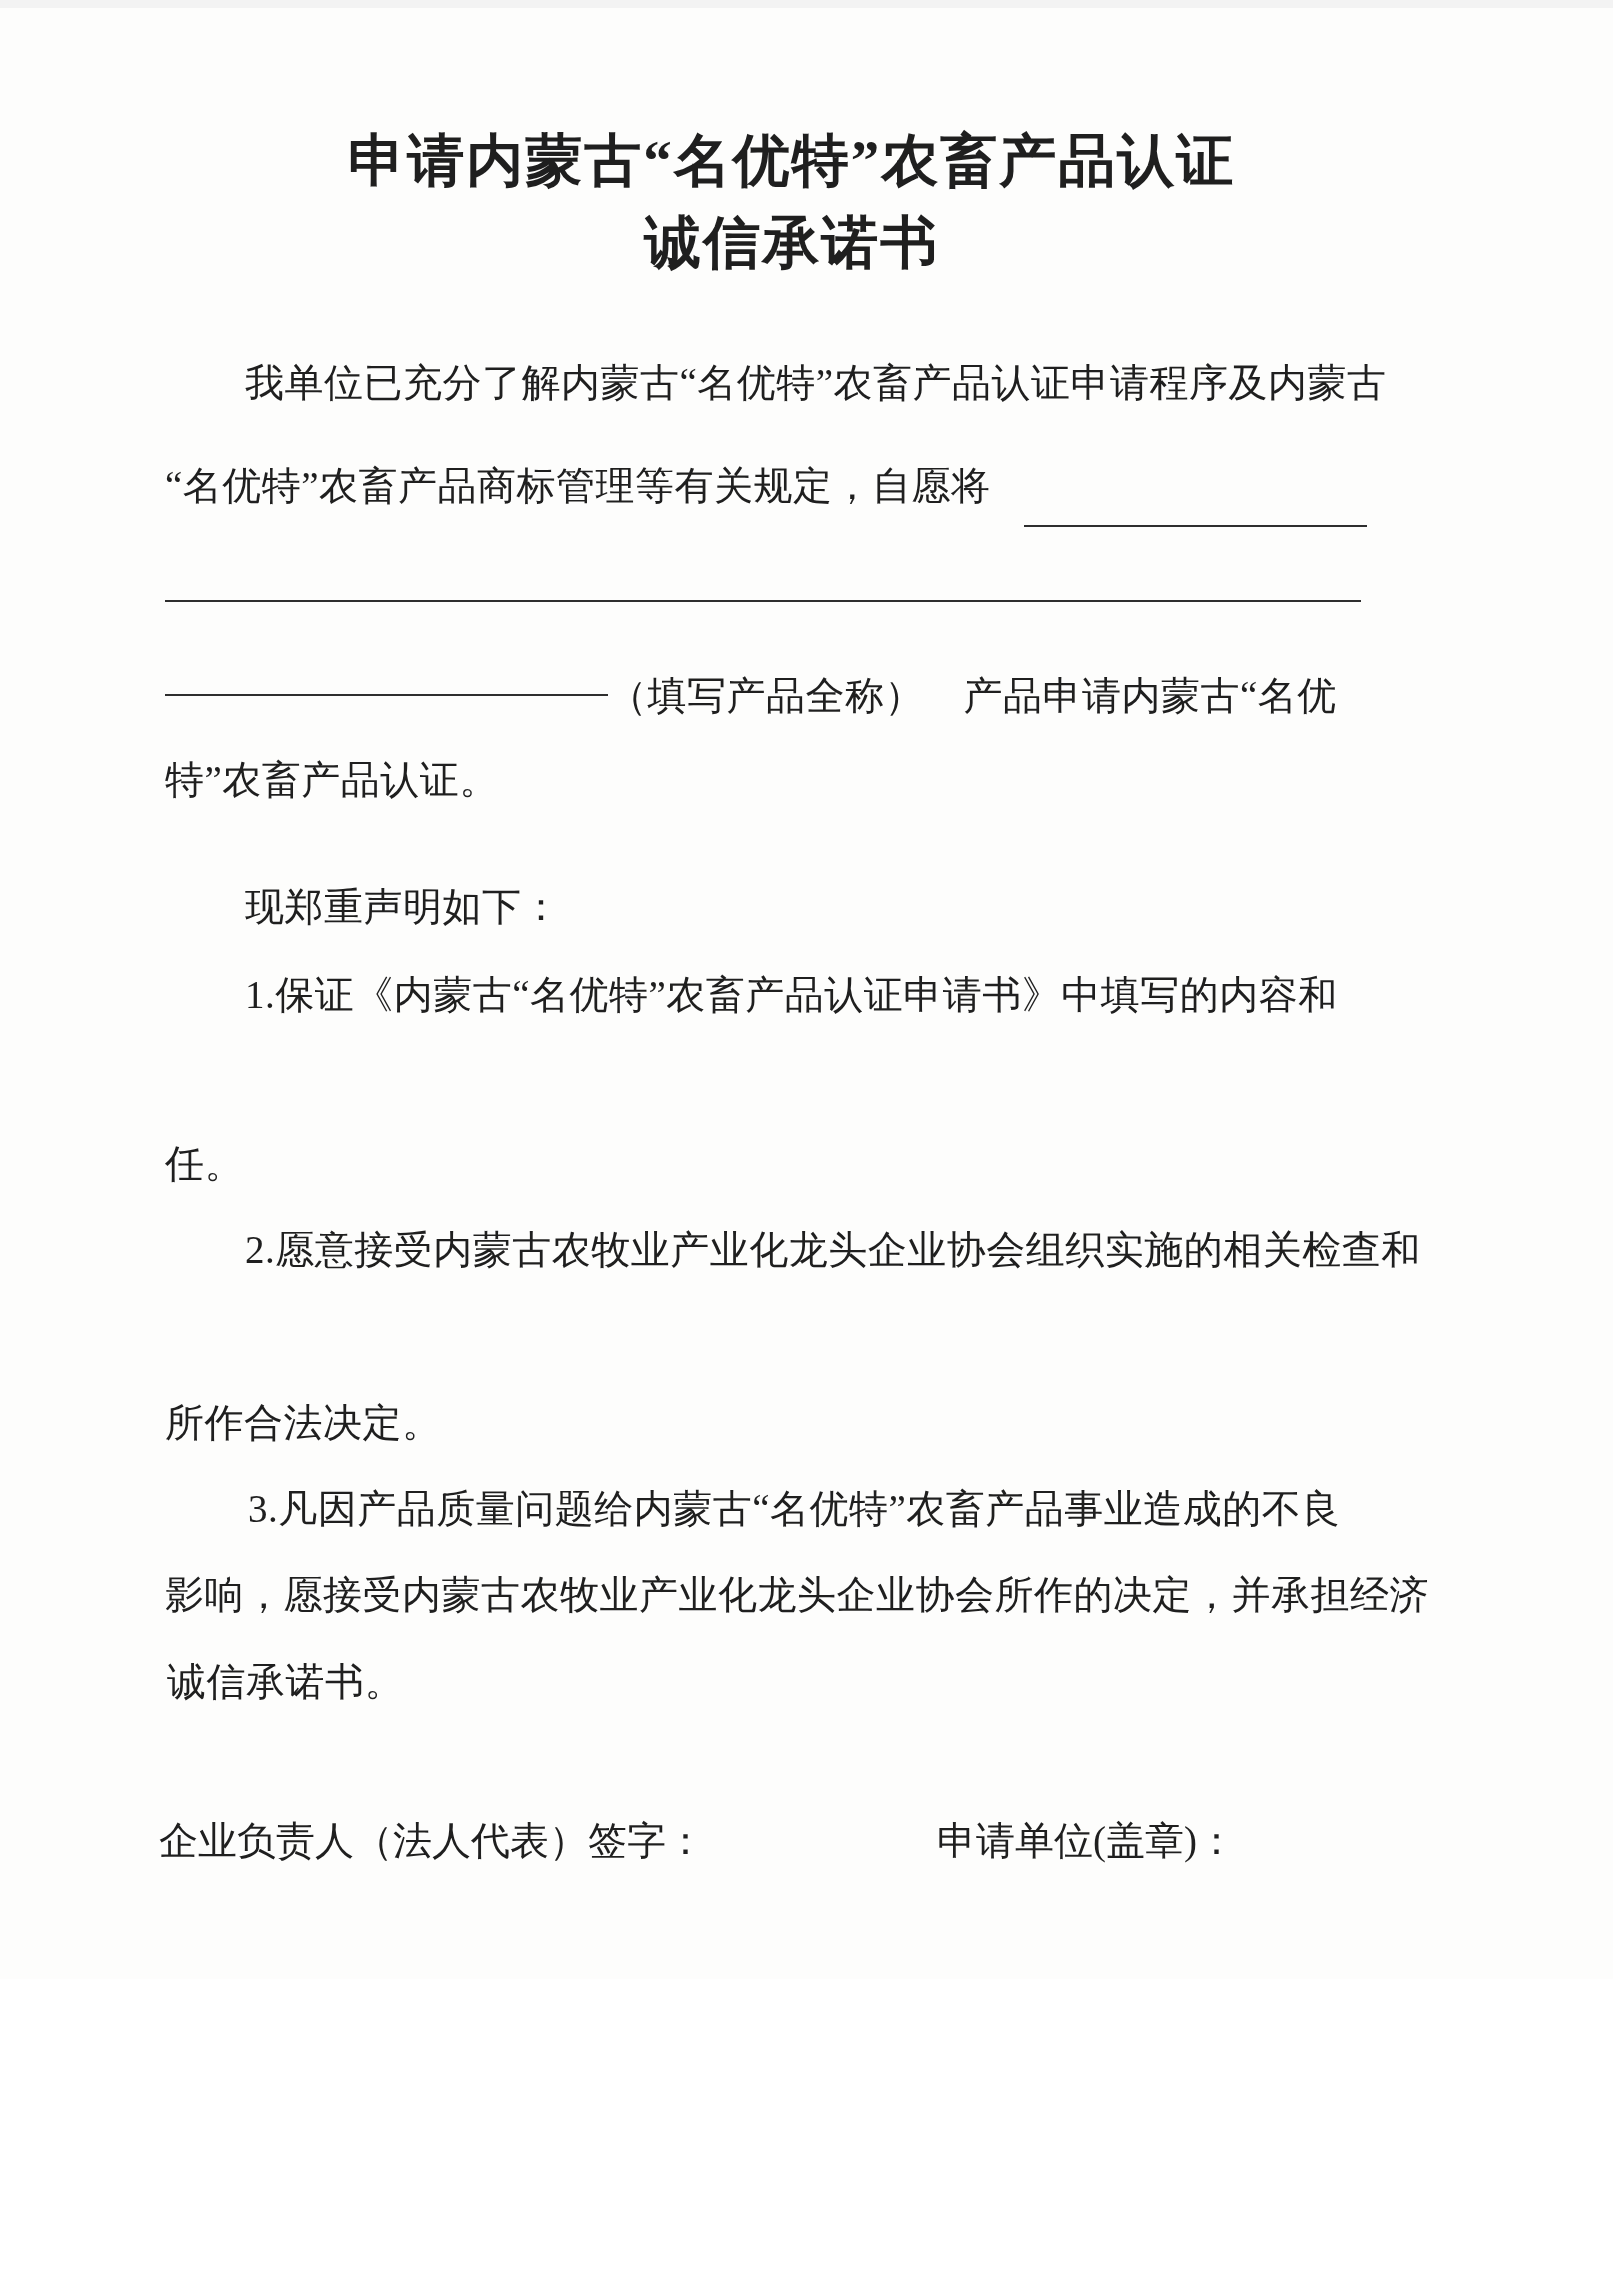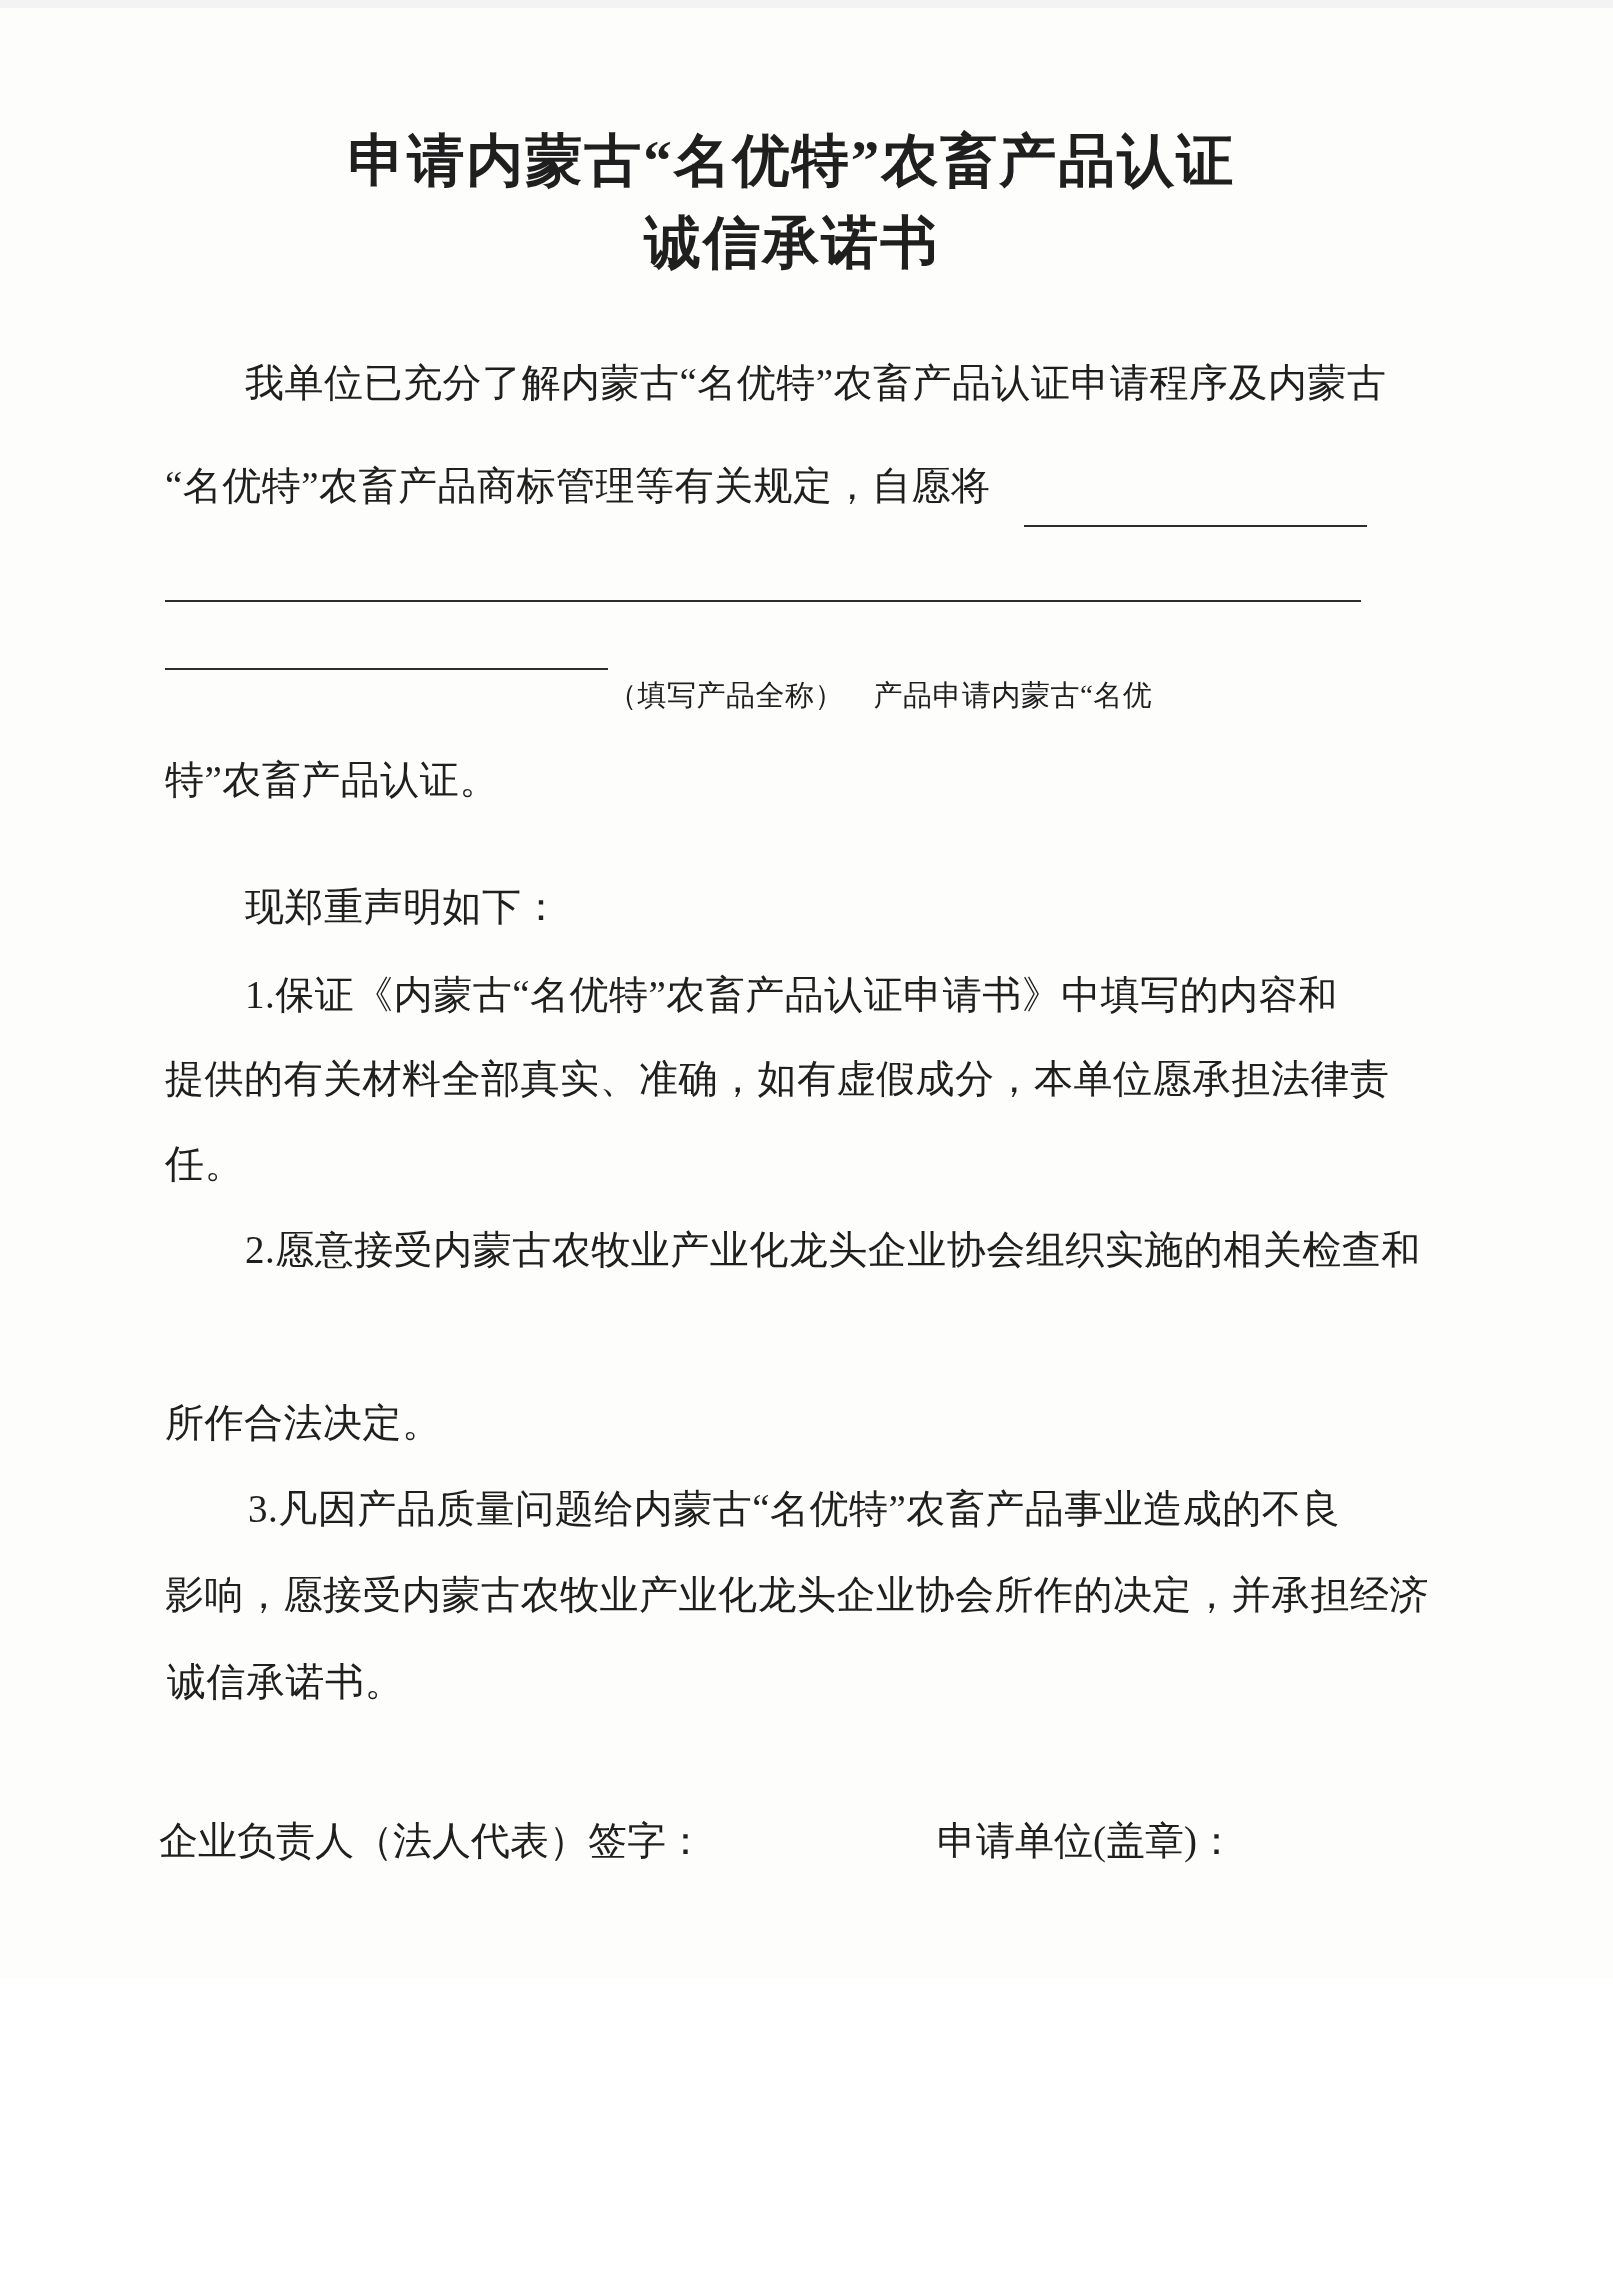--- a/index.html
+++ b/index.html
@@ -41,22 +41,22 @@
     letter-spacing: 0.5px;
   }
   .blank {
     position: absolute;
     border-bottom: 2.9px solid #2e2e2e;
     height: 0;
   }
   .fill-row {
     position: absolute;
     display: flex;
-    align-items: flex-start;
-    font-size: 29px;
+    align-items: center;
+    font-size: 39px;
     line-height: 55px;
     white-space: pre;
     letter-spacing: 0.5px;
   }
   .fill-row .inline-blank {
     border-bottom: 2.9px solid #2e2e2e;
     width: 443px;
     margin-bottom: 2px;
   }
   .sig-row {
@@ -97,21 +97,20 @@
   <div class="fill-row" style="top:668px; left:165px;">
     <span class="inline-blank"></span>
     <span>（填写产品全称）　产品申请内蒙古“名优</span>
   </div>
 
   <div class="bline" style="top:879px; left:245px;">现郑重声明如下：</div>
 
   <div class="bline" style="top:752px; left:165px;">特”农畜产品认证。</div>
 
   <div class="bline" style="top:967px; left:245px;">1.保证《内蒙古“名优特”农畜产品认证申请书》中填写的内容和</div>
-  <div class="bline" style="top:1051px; left:165px;">提供的有关材料全部真实、准确，如有虚假成分，本单位愿承担法律责</div>
   <div class="bline" style="top:1136px; left:165px;">任。</div>
 
   <div class="bline" style="top:1222px; left:245px;">2.愿意接受内蒙古农牧业产业化龙头企业协会组织实施的相关检查和</div>
   <div class="bline" style="top:1395px; left:165px;">所作合法决定。</div>
 
   <div class="bline" style="top:1481px; left:248px;">3.凡因产品质量问题给内蒙古“名优特”农畜产品事业造成的不良</div>
   <div class="bline" style="top:1567px; left:165px;">影响，愿接受内蒙古农牧业产业化龙头企业协会所作的决定，并承担经济</div>
   <div class="bline" style="top:1654px; left:167px;">诚信承诺书。</div>
 
   <div class="sig-row">

